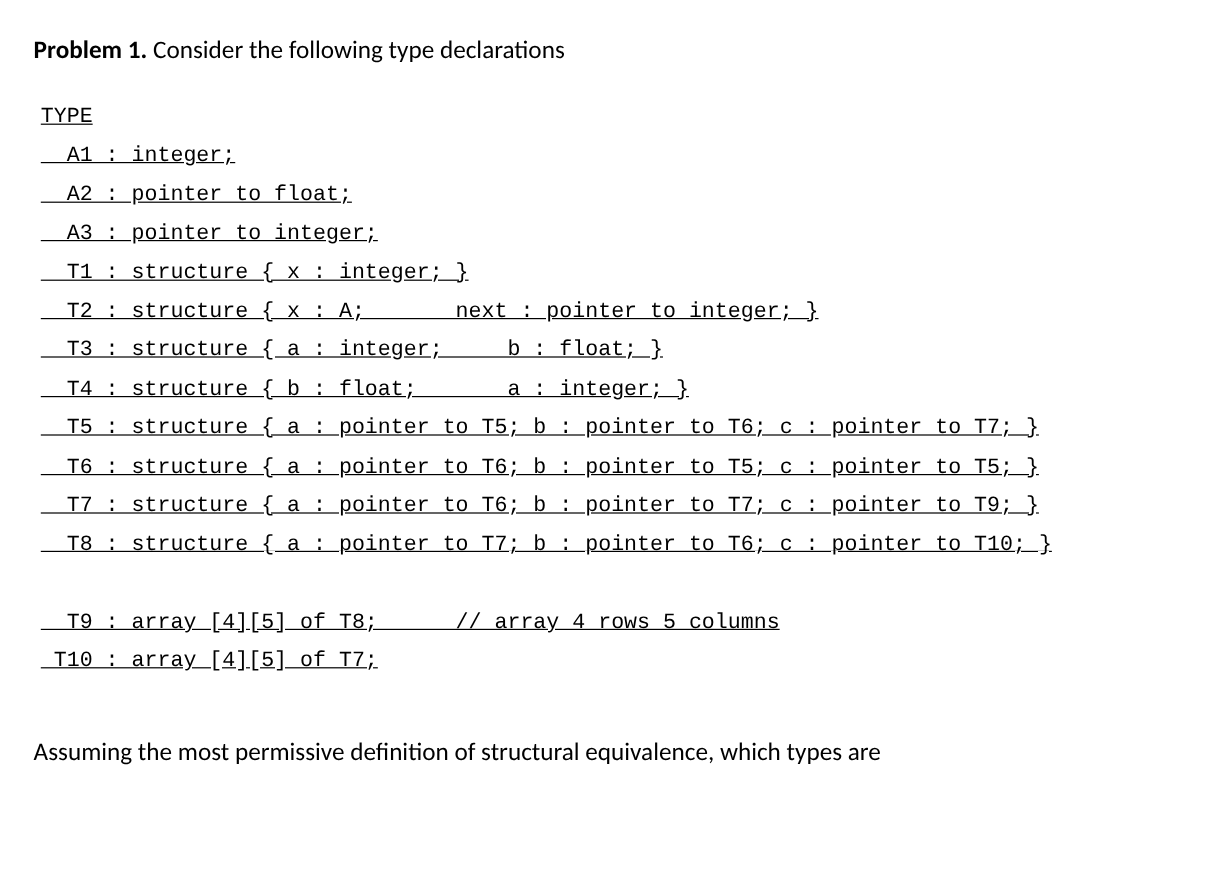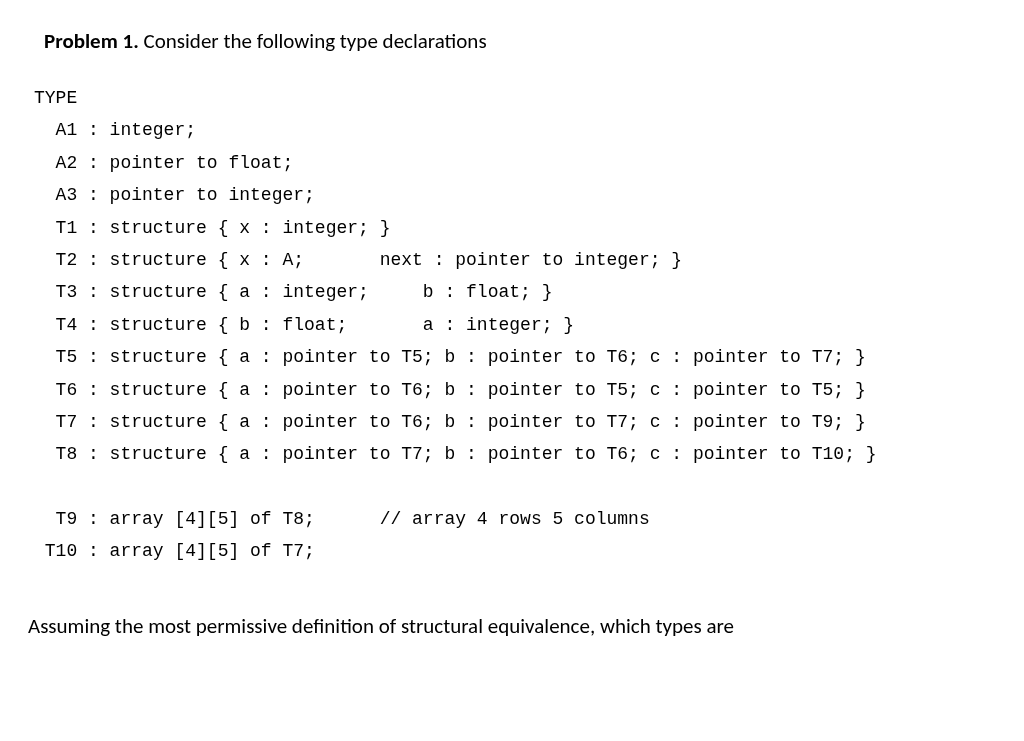--- a/index.html
+++ b/index.html
@@ -11,32 +11,32 @@
     font-family: Calibri, "Segoe UI", Arial, sans-serif;
     color: #000;
   }
   .page {
     padding: 28px 28px 0 28px;
     box-sizing: border-box;
   }
   .heading {
     font-size: 21px;
     margin-bottom: 28px;
-    margin-left: 16px;
   }
   .heading .bold {
     font-weight: 700;
   }
   .code-block {
     font-family: "Courier New", Courier, monospace;
     font-size: 18px;
     line-height: 1.8;
     white-space: pre;
     margin-left: 6px;
     margin-bottom: 40px;
+    text-decoration: underline;
   }
   .question {
     font-size: 21px;
     line-height: 1.5;
     margin-top: 43px;
   }
 </style>
 </head>
 <body>
 

